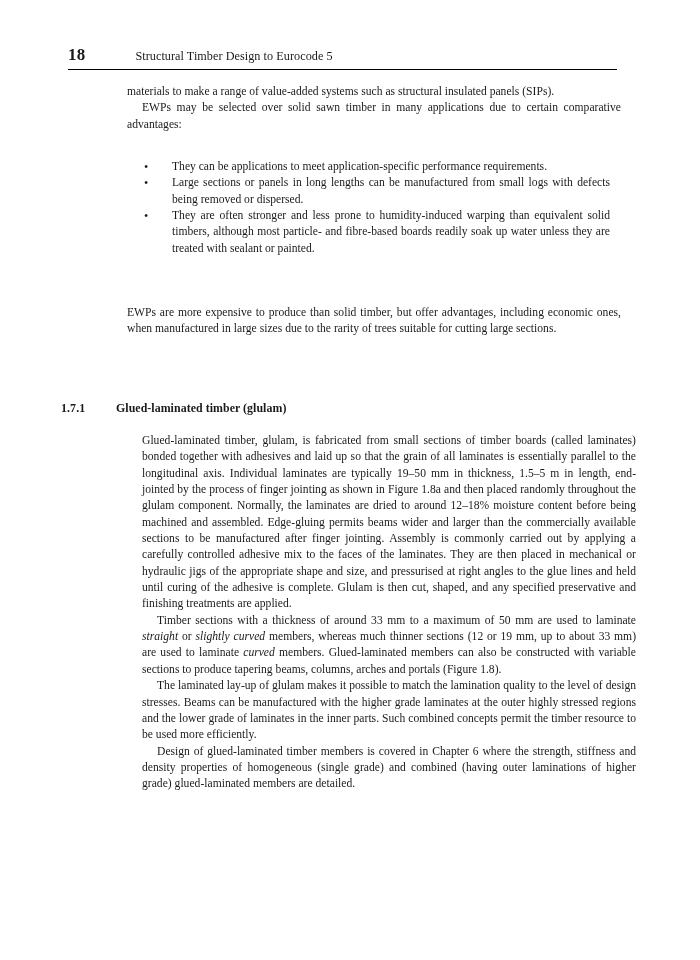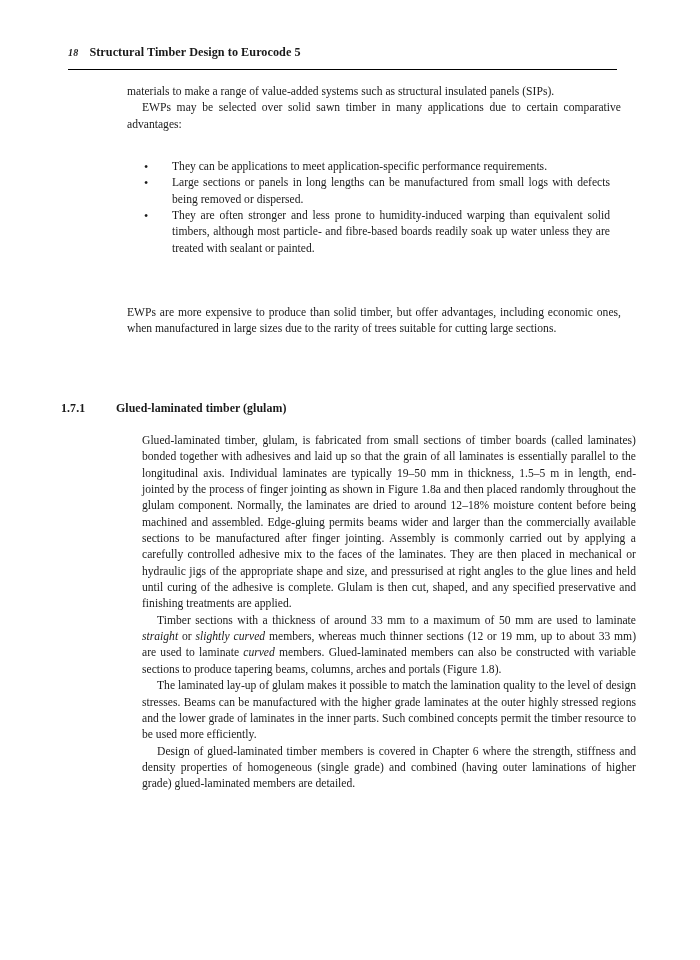--- a/index.html
+++ b/index.html
@@ -26,28 +26,28 @@
     position: absolute;
     left: 68px;
     top: 45px;
     width: 549px;
     display: flex;
     align-items: baseline;
     font-size: 12.2px;
   }
   .runhead-folio {
     font-weight: bold;
-    font-size: 10px;
-    margin-right: 11px;
+    font-size: 17px;
+    margin-right: 29px;
     letter-spacing: 0.2px;
-    font-style: italic;
   }
   .runhead-title {
-    font-weight: bold;
+    font-weight: normal;
     letter-spacing: 0.05px;
+    margin-left: 21px;
   }
   .runhead-rule {
     position: absolute;
     left: 68px;
     top: 69px;
     width: 549px;
     height: 0;
     border-top: 1.6px solid #000000;
   }
 

